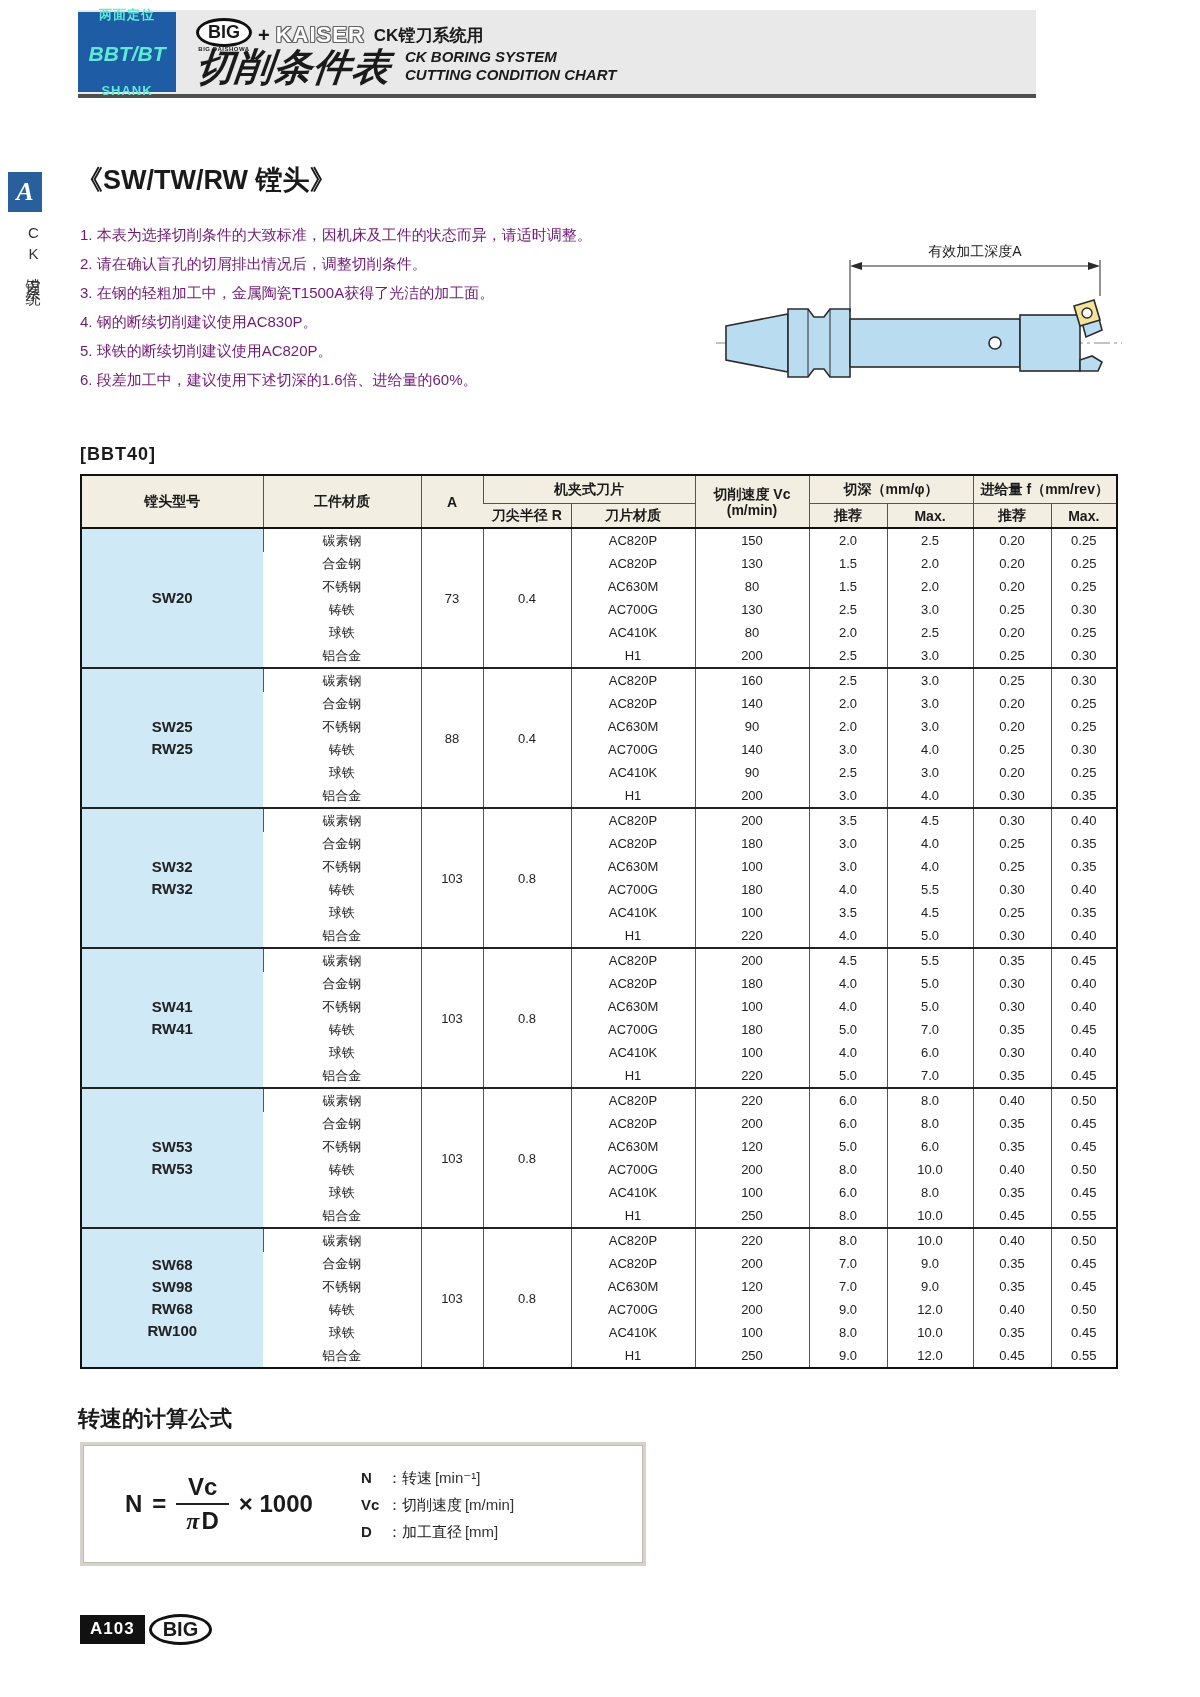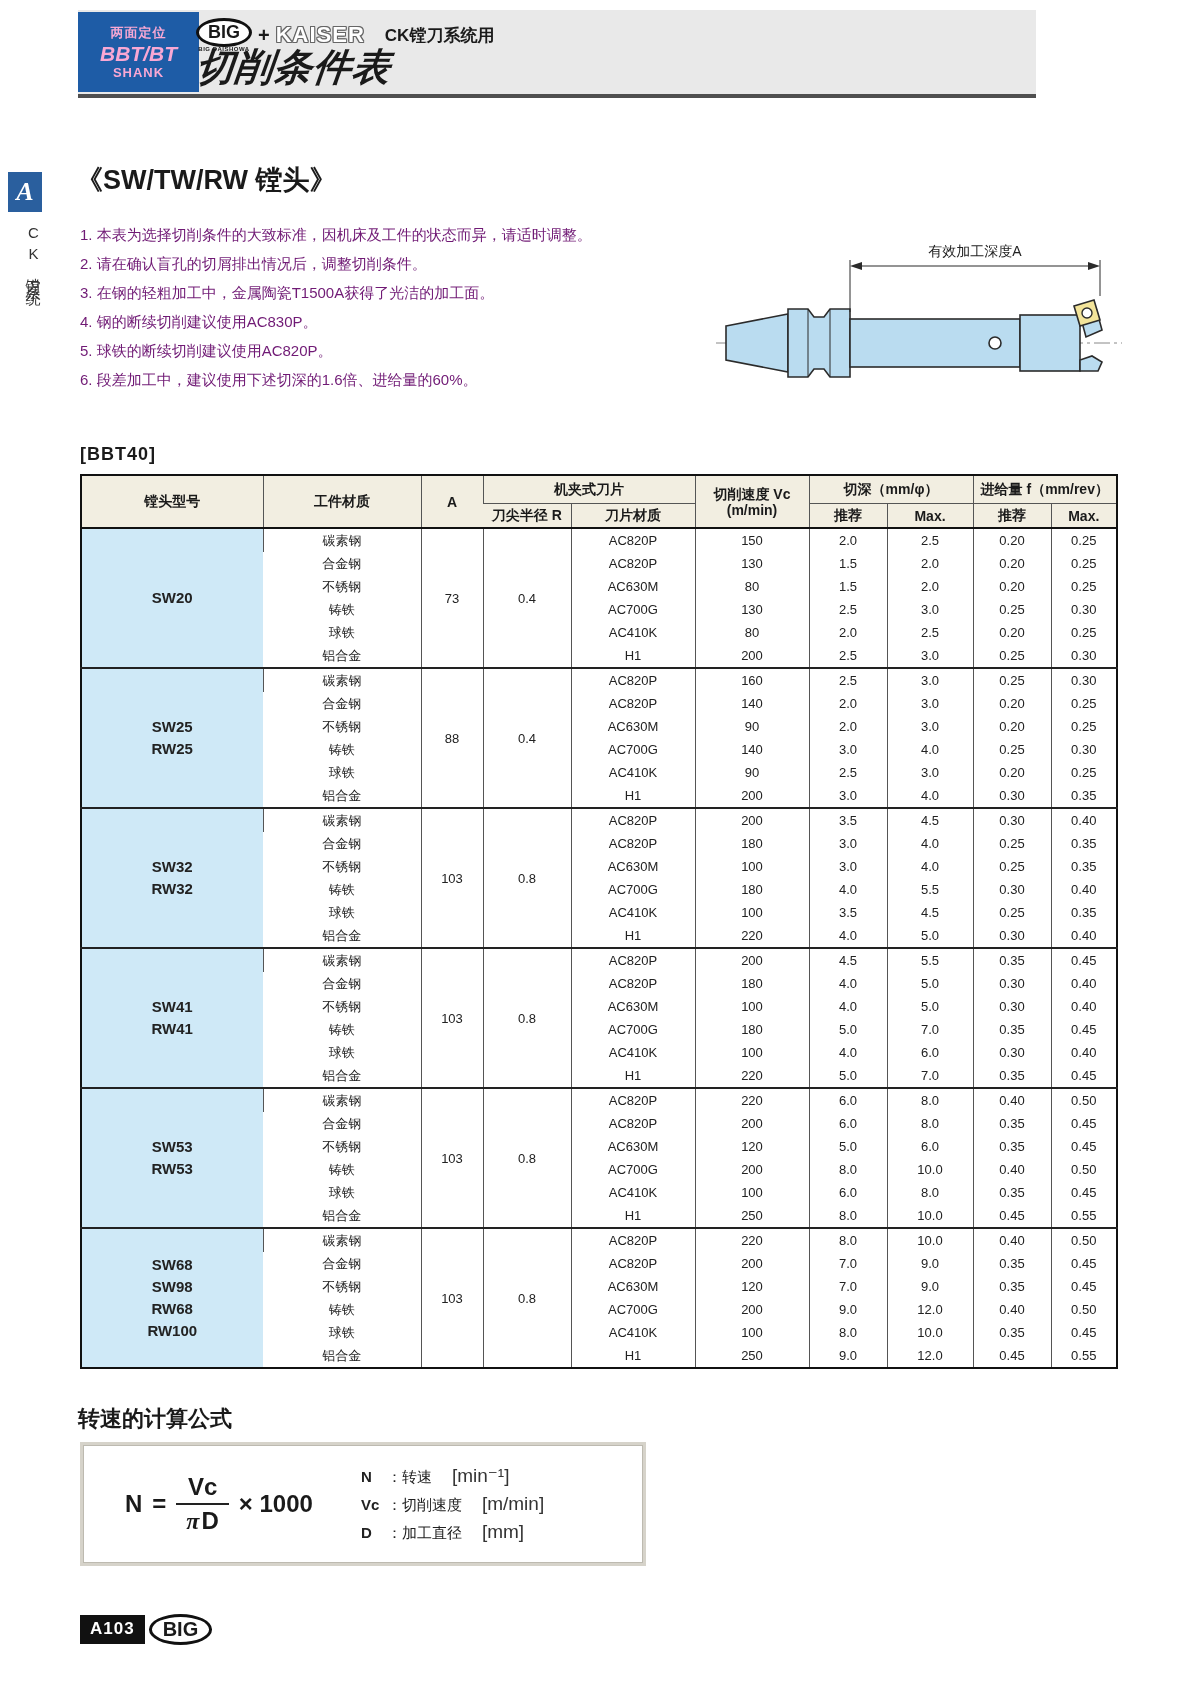--- a/index.html
+++ b/index.html
@@ -2,34 +2,34 @@
 <html><head>
 <meta charset="utf-8">
 <style>
   html,body{margin:0;padding:0;background:#fff;}
   body{font-family:"Liberation Sans","DejaVu Sans",sans-serif;color:#1a1a1a;}
   .page{position:relative;width:1200px;height:1697px;background:#ffffff;overflow:hidden;}
 
   
   .header-strip{position:absolute;left:78px;top:10px;width:958px;height:84px;
     background:#e9e9e9;border-bottom:4px solid #4f4f4f;}
-  .tag-box{position:absolute;left:0;top:2px;width:121px;height:80px;background:#1e5ca6;
-    color:#f9a8d4;text-align:center;display:flex;flex-direction:column;justify-content:center;gap:1px;}
+  .tag-box{position:absolute;left:0;top:2px;width:98px;height:80px;background:#1e5ca6;
+    color:#5eead4;text-align:center;display:flex;flex-direction:column;justify-content:center;gap:19px;}
   .tag-box .t1{font-size:13px;font-weight:bold;letter-spacing:1px;}
   .tag-box .t2{font-size:21px;font-weight:900;font-style:italic;line-height:21px;}
   .tag-box .t3{font-size:13px;font-weight:bold;letter-spacing:1px;}
   .brand-row{position:absolute;left:118px;top:8px;display:flex;align-items:center;gap:6px;white-space:nowrap;}
   .big-oval{display:inline-block;border:3px solid #111;border-radius:50%;padding:0 9px 1px 9px;
     font-weight:900;font-size:18px;line-height:22px;background:#fff;}
   .big-sub{display:block;font-size:6px;font-weight:bold;letter-spacing:.5px;text-align:center;margin-top:-1px;}
   .brand-plus{font-size:20px;font-weight:900;}
   .kaiser{font-weight:800;font-size:22px;letter-spacing:1px;color:#fff;
     text-shadow:-1px -1px 0 #666,1px -1px 0 #666,-1px 1px 0 #666,1px 1px 0 #666,
       -1px 0 0 #666,1px 0 0 #666,0 1px 0 #666,0 -1px 0 #666;}
-  .brand-suffix{font-size:17px;font-weight:bold;margin-left:14px;}
+  .brand-suffix{font-size:17px;font-weight:bold;margin-left:3px;}
   .title-row{position:absolute;left:118px;top:36px;display:flex;align-items:flex-end;gap:14px;white-space:nowrap;}
   .title-cn{font-size:38px;font-weight:900;font-style:italic;transform:skewX(-6deg);line-height:42px;letter-spacing:1px;}
   .title-en{font-size:15px;font-weight:bold;font-style:italic;line-height:18px;padding-bottom:4px;}
 
   
   .a-tab{position:absolute;left:8px;top:172px;width:34px;height:40px;background:#2a5f9e;color:#fff;
     display:flex;align-items:center;justify-content:center;
     font-family:"Liberation Serif","DejaVu Serif",serif;font-style:italic;font-weight:bold;font-size:26px;}
   .side-vertical{position:absolute;left:8px;top:224px;width:34px;text-align:center;
     writing-mode:vertical-rl;text-orientation:upright;font-size:15px;letter-spacing:4px;color:#333;}
@@ -67,21 +67,21 @@
   .formula-box{position:absolute;left:80px;top:1442px;width:560px;height:118px;
     border:3px solid #d6d3ca;box-shadow:inset 0 0 0 1px #bdbab0;background:#fff;
     display:flex;align-items:center;}
   .formula{display:flex;align-items:center;gap:10px;font-size:24px;font-weight:bold;margin-left:42px;}
   .frac{display:inline-flex;flex-direction:column;align-items:center;}
   .frac .num{padding:0 10px 2px 10px;}
   .frac .den{border-top:2px solid #222;padding:2px 10px 0 10px;}
   .frac .den i{font-family:"Liberation Serif","DejaVu Serif",serif;margin-right:2px;}
   .legend{margin-left:48px;font-size:15px;line-height:27px;color:#222;}
   .legend .sym{display:inline-block;width:26px;font-weight:bold;}
-  .legend .unit{font-size:19px;color:#333;margin-left:20px;}
+  .legend .unit{font-size:15px;color:#333;margin-left:3px;}
 
   
   .footer{position:absolute;left:80px;top:1614px;display:flex;align-items:center;}
   .page-badge{background:#111;color:#fff;font-weight:900;font-size:17px;padding:4px 10px 5px 10px;letter-spacing:1px;}
   .footer .big-oval{font-size:20px;border-width:3.5px;margin-left:4px;padding:1px 11px 2px 11px;}
 </style>
 </head>
 <body>
 
 <div class="page">
@@ -96,20 +96,24 @@
       <span>
         <span class="big-oval">BIG</span>
         <span class="big-sub">BIG DAISHOWA</span>
       </span>
       <span class="brand-plus">+</span>
       <span class="kaiser">KAISER</span>
       <span class="brand-suffix">CK镗刀系统用</span>
     </div>
     <div class="title-row">
       <span class="title-cn">切削条件表</span>
+      <span class="title-en">
+        <span>CK BORING SYSTEM</span><br>
+        <span>CUTTING CONDITION CHART</span>
+      </span>
     </div>
   </div>
 
   <div class="a-tab">A</div>
   <div class="side-vertical">CK镗刀系统</div>
 
   <div class="section-title">《SW/TW/RW 镗头》</div>
   <div class="notes">
     <div class="note">1. 本表为选择切削条件的大致标准，因机床及工件的状态而异，请适时调整。</div>
     <div class="note">2. 请在确认盲孔的切屑排出情况后，调整切削条件。</div>

